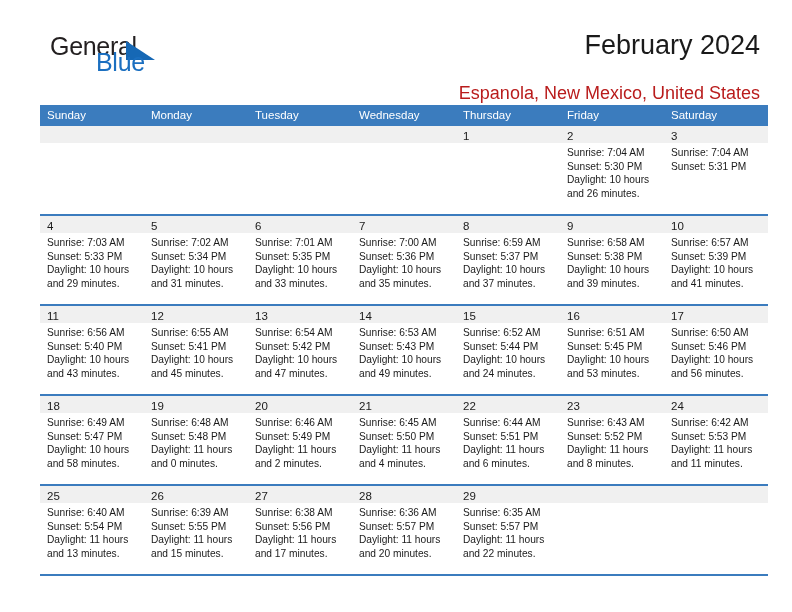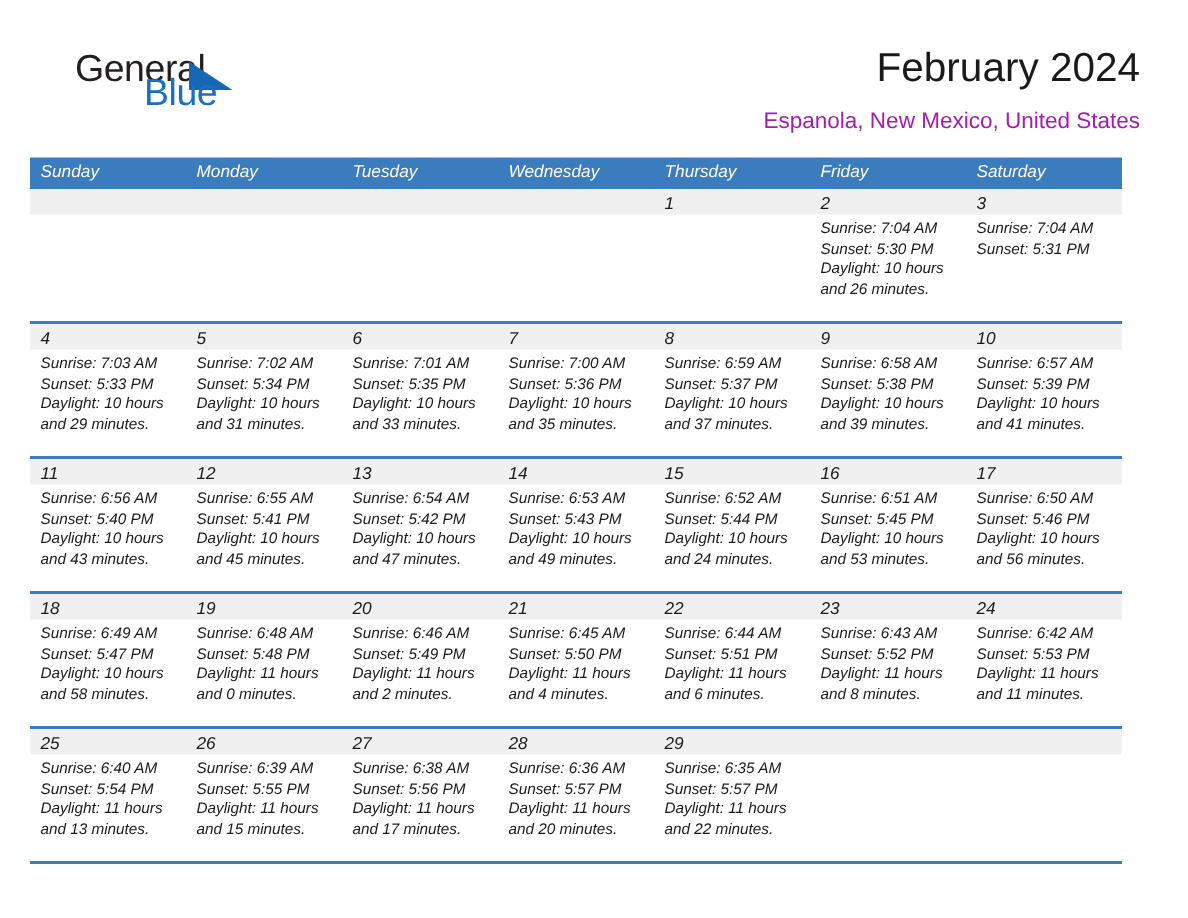--- a/index.html
+++ b/index.html
@@ -71,34 +71,33 @@
     top: 0;
     text-align: right;
   }
   .month-title {
     font-size: 27px;
     color: #1a1a1a;
     line-height: 34px;
     white-space: nowrap;
   }
   .location {
-    font-size: 15px;
-    color: #a21caf;
+    font-size: 18px;
+    color: #b91c1c;
     line-height: 22px;
-    margin-top: 8px;
+    margin-top: 20px;
     white-space: nowrap;
   }
 
   
   .calendar {
     position: absolute;
-    left: 20px;
+    left: 40px;
     top: 105px;
     width: 728px;
-    font-style: italic;
   }
   .weekday-row {
     display: flex;
     background: #3b7cbe;
     height: 21px;
   }
   .weekday {
     flex: 1 1 0;
     color: #ffffff;
     font-size: 11.5px;

